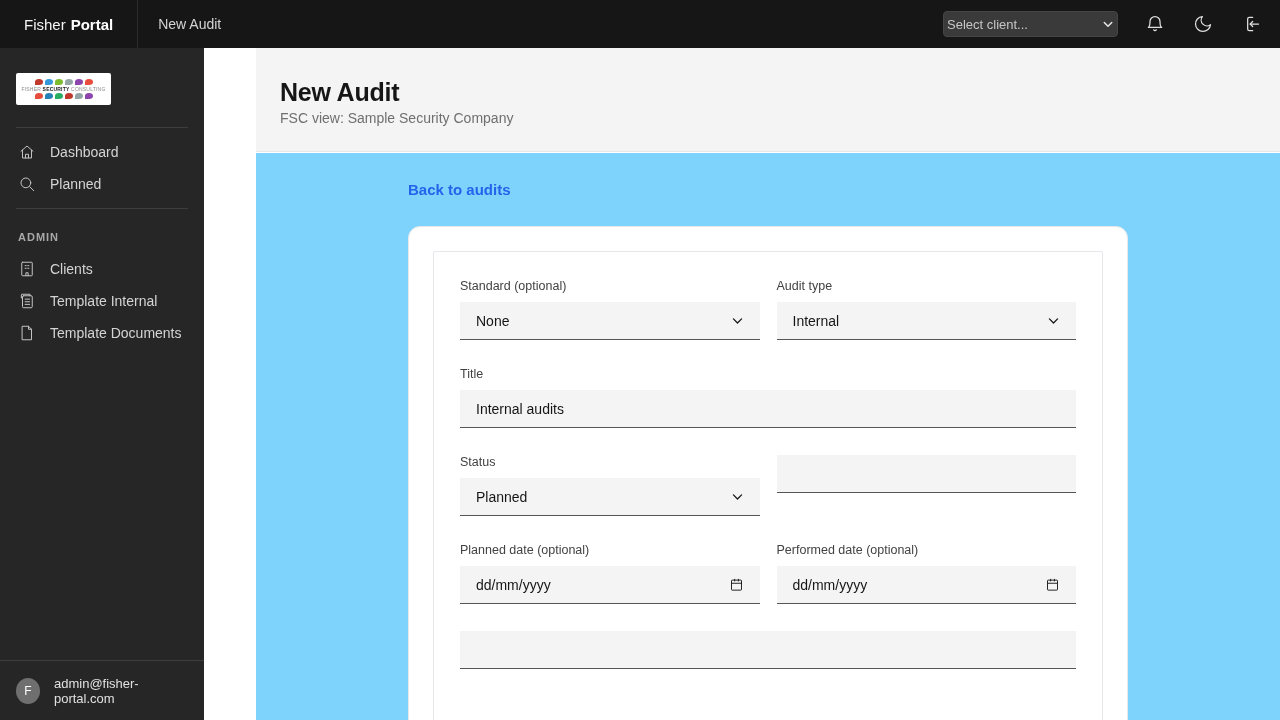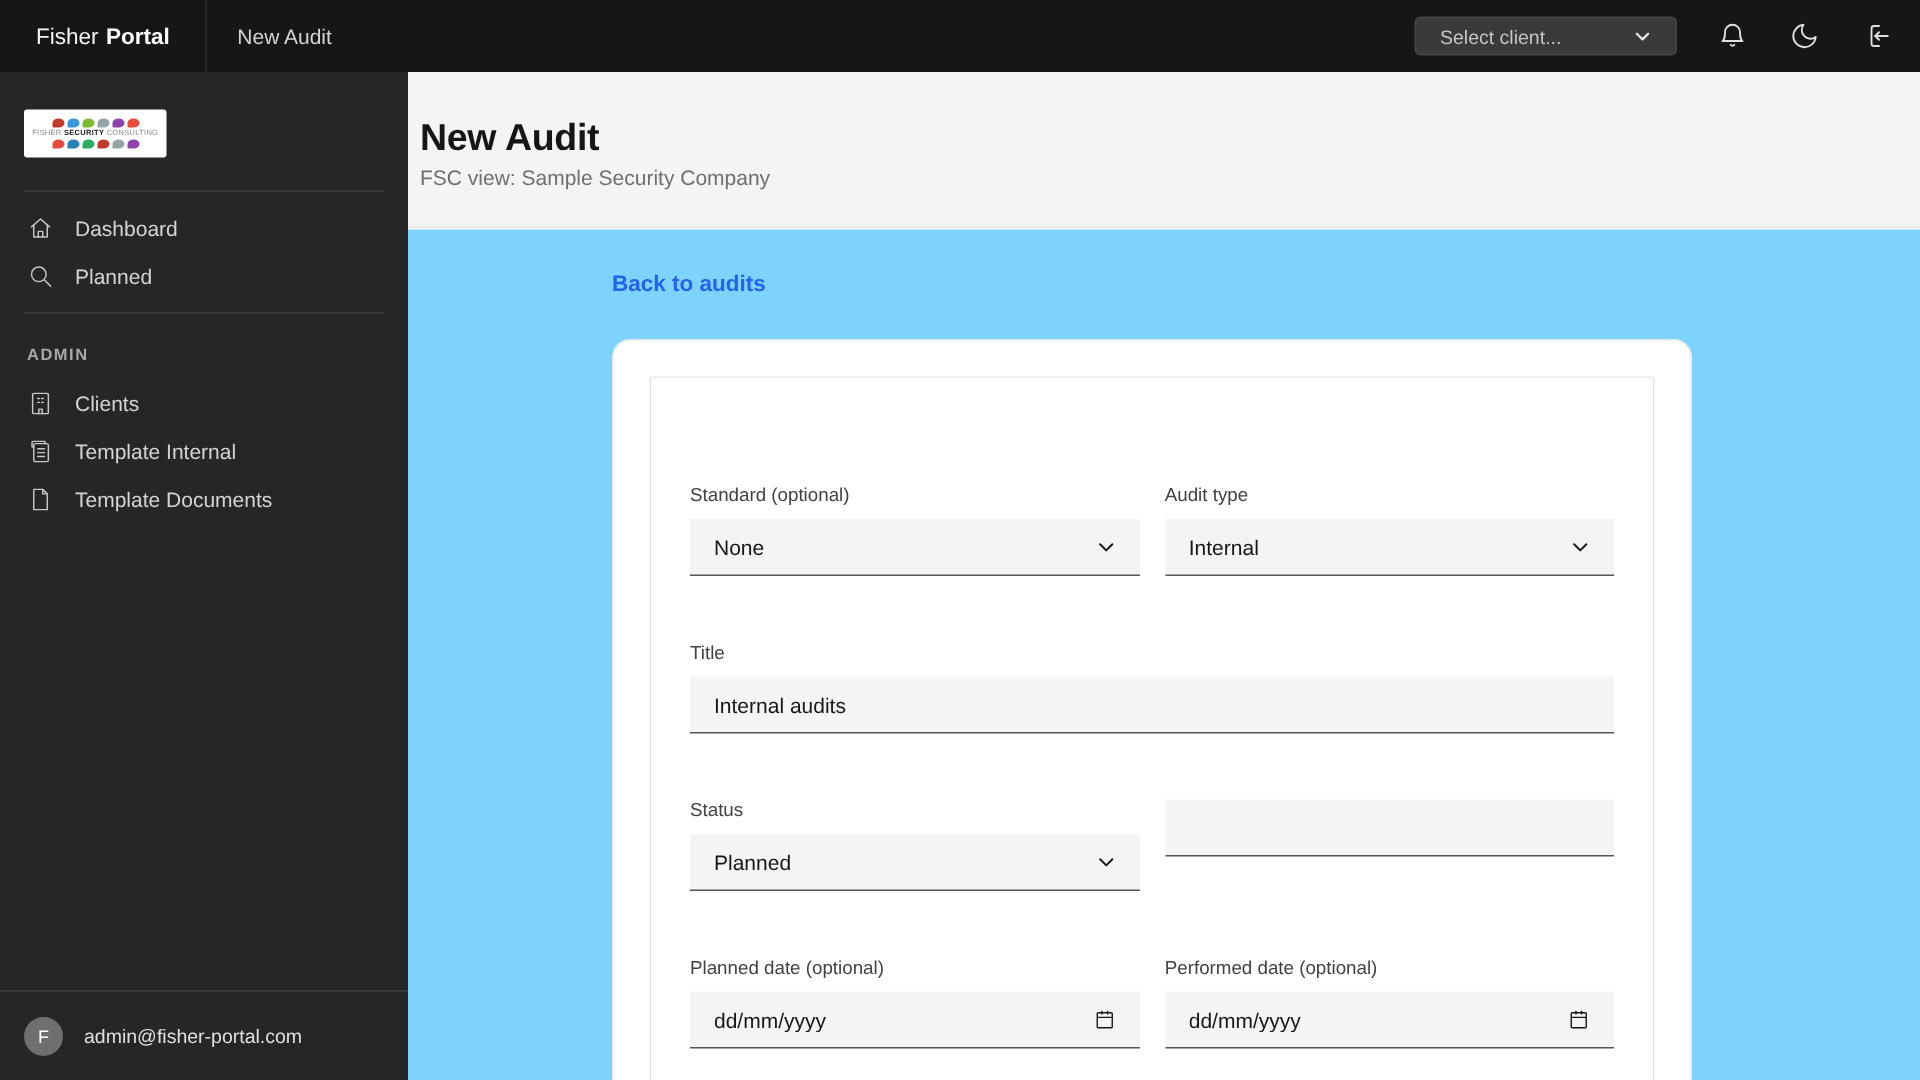--- a/index.html
+++ b/index.html
@@ -7,27 +7,27 @@
   .app { position:relative; width:1280px; height:720px; overflow:hidden; background:#fff; }
 
   
   .topbar { position:absolute; top:0; left:0; width:1280px; height:48px; background:#161616; display:flex; align-items:center; z-index:30; }
   .brand { display:flex; align-items:center; gap:5px; padding:0 24px; height:48px; }
   .brand .b1 { color:#f4f4f4; font-size:15px; font-weight:400; }
   .brand .b2 { color:#ffffff; font-size:15px; font-weight:700; }
   .topbar-divider { width:1px; height:48px; background:#2c2c2c; }
   .topnav-item { color:#d4d4d4; font-size:14px; padding:0 20px; height:48px; display:flex; align-items:center; cursor:pointer; }
   .topbar-right { margin-left:auto; display:flex; align-items:center; gap:26px; padding-right:18px; }
-  .client-select { width:175px; height:26px; background:#3a3a3a; border:1px solid #454545; border-radius:4px; color:#c6c6c6; font-size:13px; display:flex; align-items:center; padding:0 16px; cursor:pointer; }
+  .client-select { width:175px; height:26px; background:#3a3a3a; border:1px solid #454545; border-radius:4px; color:#c6c6c6; font-size:13px; display:flex; align-items:center; padding:0 3px; cursor:pointer; }
   .client-select .cs-label { flex:1; }
   .icon-btn { width:22px; height:22px; display:flex; align-items:center; justify-content:center; cursor:pointer; }
   .icon-btn svg { stroke:#e0e0e0; fill:none; stroke-width:1.5; stroke-linecap:round; stroke-linejoin:round; }
 
   
-  .sidebar { position:absolute; top:48px; left:0; width:272px; height:672px; background:#262626; display:flex; flex-direction:column; z-index:20; }
+  .sidebar { position:absolute; top:48px; left:0; width:204px; height:672px; background:#262626; display:flex; flex-direction:column; z-index:20; }
   .logo-box { margin:25px 16px 14px 16px; width:95px; height:32px; background:#ffffff; border-radius:2px; display:flex; flex-direction:column; align-items:center; justify-content:center; gap:1px; overflow:hidden; cursor:pointer; }
   .fish-row { display:flex; gap:2px; }
   .fish { width:8px; height:6px; border-radius:60% 60% 60% 10%; }
   .f1{background:#c0392b;} .f2{background:#2980b9;} .f3{background:#27ae60;} .f4{background:#8e44ad;}
   .f5{background:#95a5a6;} .f6{background:#e74c3c;} .f7{background:#3498db;} .f8{background:#7dbb2f;}
   .logo-text { font-size:5px; letter-spacing:0.2px; white-space:nowrap; line-height:6px; }
   .logo-text .lt-light { color:#8a8a8a; font-weight:400; }
   .logo-text .lt-bold { color:#1a1a1a; font-weight:700; }
   .side-divider { height:1px; background:#3d3d3d; margin:8px 16px; }
   .nav-item { display:flex; align-items:center; gap:14px; height:32px; padding:0 18px; color:#d4d4d4; font-size:14px; cursor:pointer; }
@@ -41,21 +41,21 @@
   .headerband { position:absolute; top:48px; left:256px; width:1024px; height:104px; background:#f4f4f4; border-bottom:1px solid #e8e8e8; padding:30px 24px 0 24px; }
   .page-title { font-size:25px; font-weight:700; color:#161616; letter-spacing:-0.2px; }
   .page-subtitle { margin-top:3px; font-size:14px; color:#6f6f6f; }
 
   
   .content { position:absolute; top:153px; left:256px; width:1024px; height:567px; background:#7dd3fc; overflow:hidden; }
   .back-link { position:absolute; left:152px; top:28px; color:#2563eb; font-size:15px; font-weight:700; cursor:pointer; }
   .card-outer { position:absolute; left:152px; top:73px; width:720px; height:640px; background:#fff; border:1px solid #e5e7eb; border-radius:12px; }
   .card-inner { position:absolute; left:24px; top:24px; width:670px; height:600px; border:1px solid #e5e7eb; border-radius:2px; padding:27px 26px; }
 
-  .form-row { display:flex; gap:17px; margin-bottom:27px;margin-top:44px; }
+  .form-row { display:flex; gap:17px; margin-bottom:27px; }
   .form-col { flex:1; min-width:0; }
   .field-label { font-size:12.5px; color:#424242; margin-bottom:9px; }
   .field { height:38px; background:#f4f4f4; border-bottom:1px solid #565656; display:flex; align-items:center; padding:0 16px; font-size:14px; color:#161616; }
   .field.clickable { cursor:pointer; }
   .field .fval { flex:1; white-space:nowrap; overflow:hidden; }
   .field svg { flex:0 0 auto; }
   .sel-chevron { stroke:#161616; fill:none; stroke-width:1.6; stroke-linecap:round; stroke-linejoin:round; }
   .cal-icon { stroke:#161616; fill:none; stroke-width:1.5; }
 </style>
 </head>

